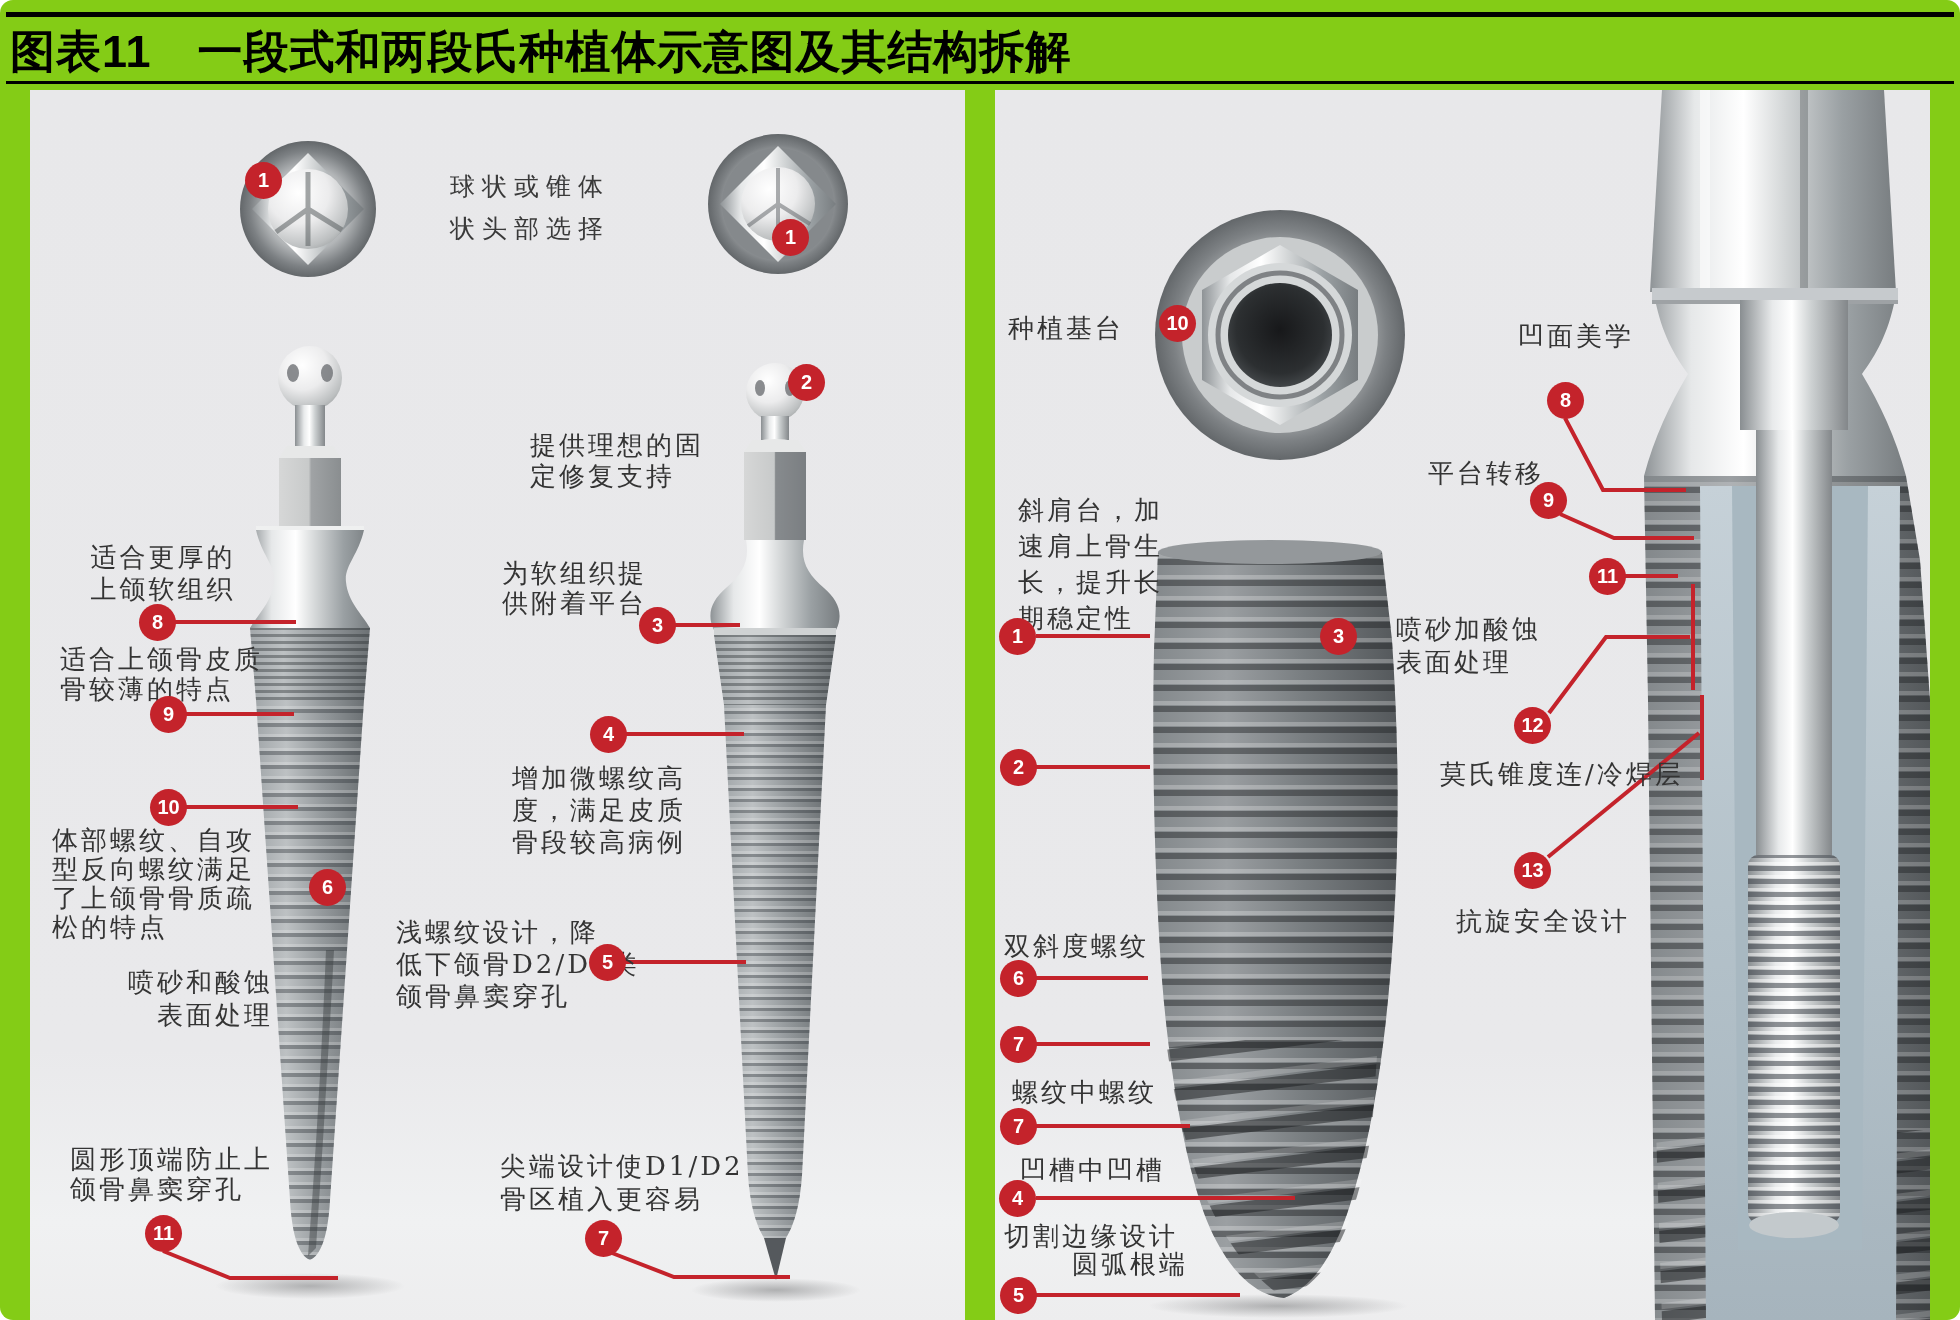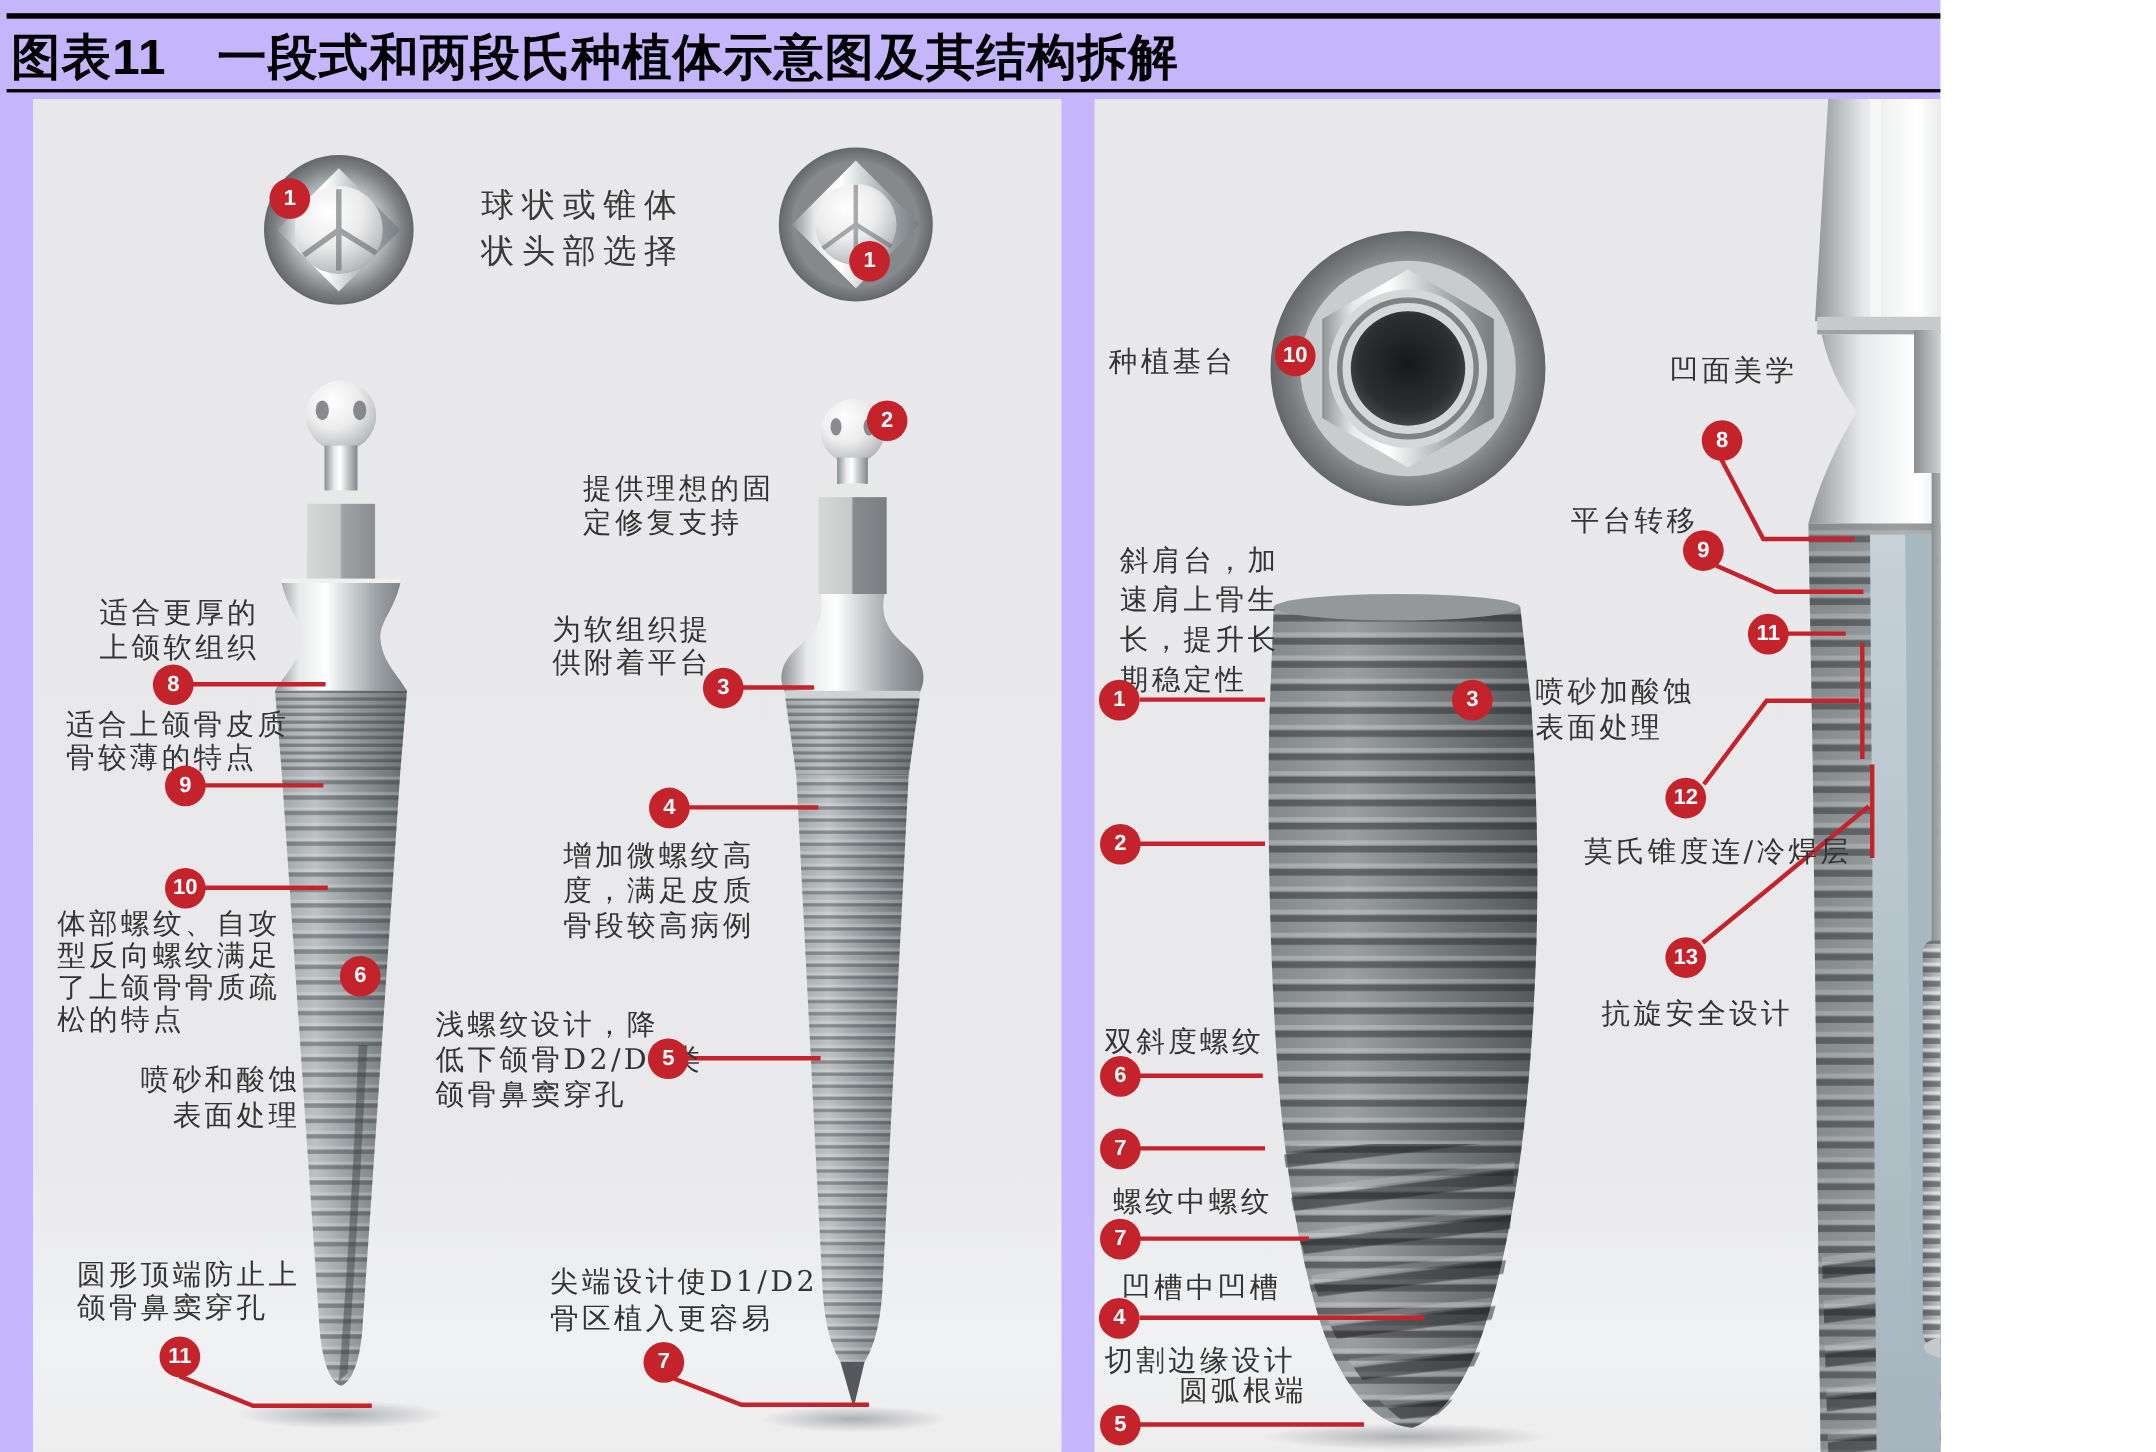--- a/index.html
+++ b/index.html
@@ -1,31 +1,31 @@
 <!DOCTYPE html>
 <html><head>
 <meta charset="utf-8">
 <style>
   html,body{margin:0;padding:0;background:#ffffff;}
-  #stage{position:relative;width:1764px;height:1320px;background:#c4b5fd;overflow:hidden;
-         font-family:"Liberation Sans",sans-serif;}
+  #stage{position:relative;width:1960px;height:1320px;background:#84cc16;overflow:hidden;
+         font-family:"Liberation Sans",sans-serif;border-radius:13px;}
   .rule{position:absolute;left:6px;width:1948px;background:#000;}
   #title{position:absolute;left:10px;top:22px;font-family:"Liberation Sans",sans-serif;
          font-weight:bold;font-size:45px;color:#000;letter-spacing:1px;white-space:nowrap;}
   #title .gap{display:inline-block;width:46px;}
   .panel{position:absolute;top:90px;width:935px;height:1230px;background:#e9e9eb;
          background:linear-gradient(#e8e8ea 0%,#e9e9eb 78%,#f0f1f2 92%,#ededee 100%);}
   svg.layer{position:absolute;left:0;top:0;pointer-events:none;}
   .badge{position:absolute;width:37px;height:37px;border-radius:50%;background:#c4232b;
          color:#fff;font-family:"Liberation Sans",sans-serif;font-weight:bold;font-size:20px;
          line-height:37px;text-align:center;z-index:30;}
   .lbl{position:absolute;z-index:25;font-family:"DejaVu Serif","Liberation Serif",serif;
        font-size:26px;color:#343434;letter-spacing:3px;}
   .lbl .ln{white-space:nowrap;}
-  .lbl.big{font-size:30px;letter-spacing:7px;color:#3a3a3a;}
+  .lbl.big{font-size:25px;letter-spacing:7px;color:#3a3a3a;}
 </style>
 </head>
 <body>
 
 <div id="stage">
 
   <div class="rule" style="top:12px;height:5px;"></div>
   <div id="title"><span>图表11</span><span class="gap"></span><span>一段式和两段氏种植体示意图及其结构拆解</span></div>
   <div class="rule" style="top:81px;height:3px;"></div>
 

